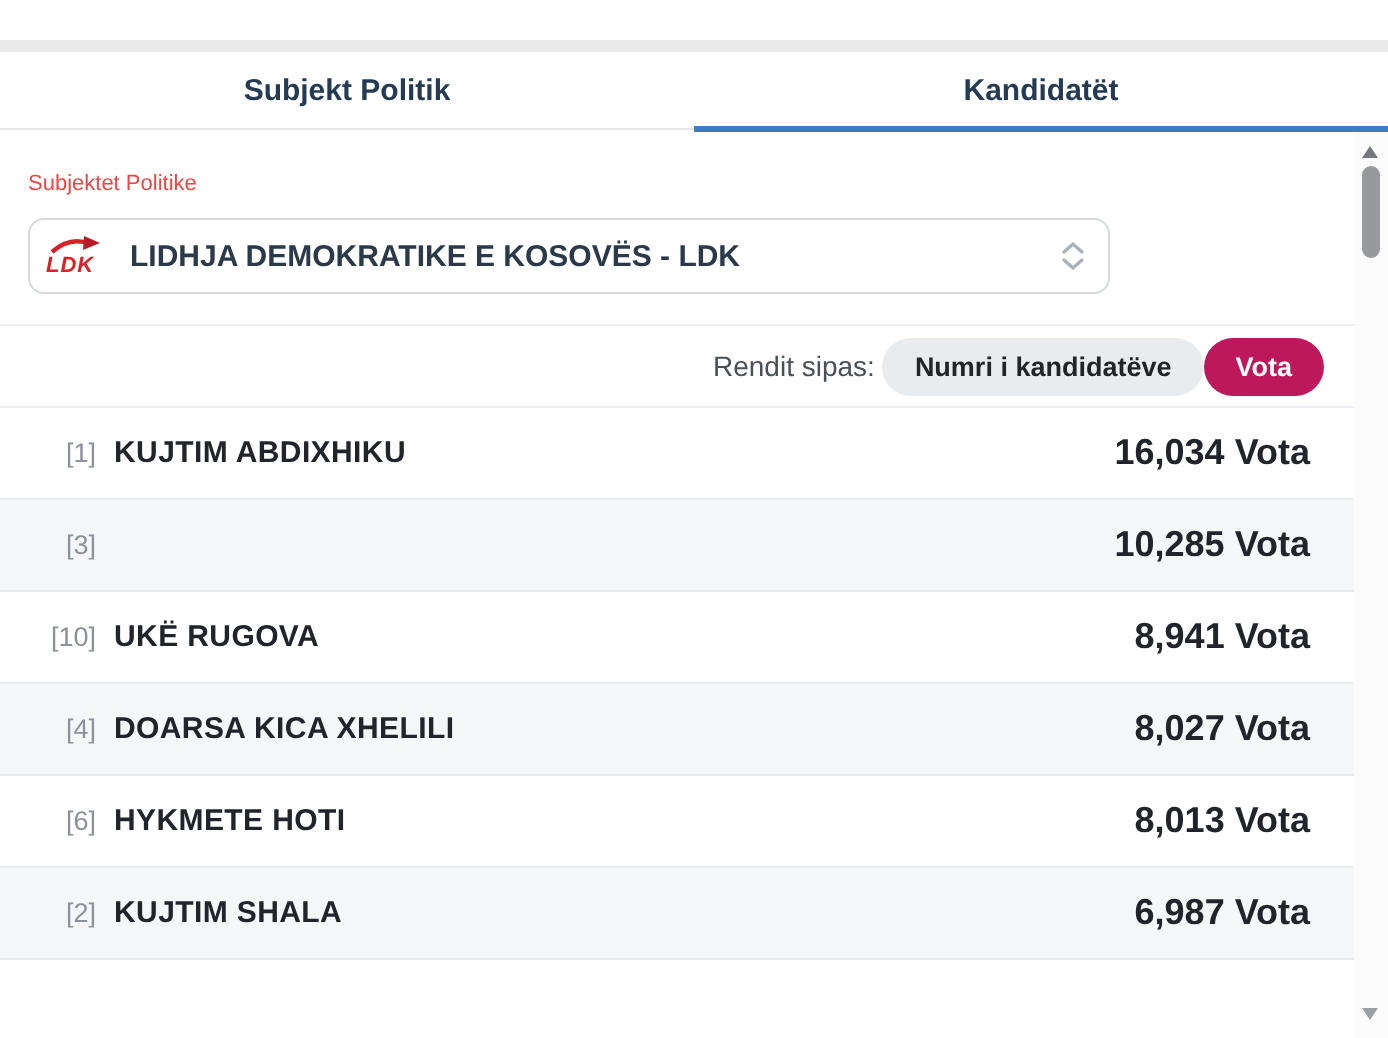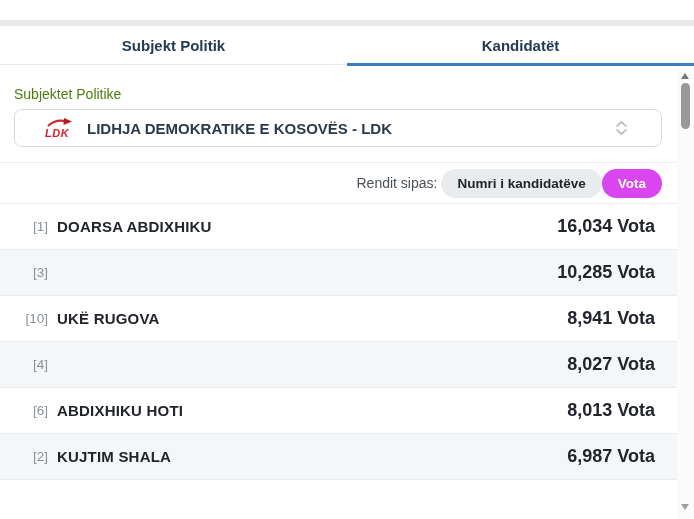--- a/index.html
+++ b/index.html
@@ -9,37 +9,37 @@
   .screen { position:relative; width:694px; height:519px; background:#fff; overflow:hidden;margin-top:20px; }
 
   .top-strip { position:absolute; top:0; left:0; right:0; height:6px; background:#e9e9ea; }
 
   
   .tabbar { position:absolute; top:6px; left:0; right:0; height:39px; display:flex; background:#fff; border-bottom:1px solid #e3e7eb; }
   .tab { flex:1; display:flex; align-items:center; justify-content:center; font-size:15px; font-weight:700; color:#243b53; cursor:pointer; position:relative; }
   .tab.active::after { content:""; position:absolute; left:0; right:0; bottom:-2px; height:3px; background:#3b7dbf; }
 
   
-  .filter-label { position:absolute; top:66px; left:14px; font-size:14px; color:#4d7c0f; }
-  .party-select { position:absolute; top:89px; left:14px; width:648px; height:38px; background:#fff; border:1px solid #d6dadf; border-radius:8px; display:flex; align-items:center; padding:0 30px; cursor:pointer; }
+  .filter-label { position:absolute; top:66px; left:14px; font-size:11px; color:#ef4444; }
+  .party-select { position:absolute; top:89px; left:14px; width:541px; height:38px; background:#fff; border:1px solid #d6dadf; border-radius:8px; display:flex; align-items:center; padding:0 8px; cursor:pointer; }
   .ldk-logo { position:relative; width:32px; height:22px; margin-right:10px; flex:0 0 auto; }
   .ldk-logo .ldk-text { position:absolute; left:0; bottom:0; font-size:11px; font-weight:800; font-style:italic; color:#d5232a; letter-spacing:0.5px; }
   .party-name { font-size:15px; font-weight:700; color:#2b3a4a; white-space:nowrap;text-align:center; }
   .select-chevron { margin-left:auto; display:flex; flex-direction:column; gap:2px; align-items:center; padding-right:4px; }
   .select-chevron svg { display:block; }
 
   .divider-1 { position:absolute; top:142px; left:0; width:677px; height:1px; background:#eceff2; }
   .divider-2 { position:absolute; top:183px; left:0; width:677px; height:1px; background:#eceff2; }
 
   
   .sortbar { position:absolute; top:143px; left:0; width:677px; height:40px; display:flex; align-items:center; justify-content:flex-end; padding-right:15px; gap:0; background:#fff; }
   .sort-label { font-size:14px; color:#495057; margin-right:4px; }
   .pill { border:none; border-radius:999px; height:29px; padding:0 16px; font-family:"Liberation Sans",sans-serif; font-size:13.5px; font-weight:700; cursor:pointer; display:flex; align-items:center; }
   .pill.inactive { background:#e9ecef; color:#212529; }
-  .pill.active { background:#d946ef; color:#ffffff;text-align:right; }
+  .pill.active { background:#be185d; color:#ffffff;text-align:right; }
 
   
   .list { position:absolute; top:184px; left:0; width:677px; }
   .row { height:46px; display:flex; align-items:center; padding:0 22px 0 14px; border-bottom:1px solid #e9ecef; background:#fff; }
   .row:nth-child(even) { background:#f4f6f8; }
   .num { width:34px; text-align:right; font-size:13.5px; color:#8a9199; flex:0 0 auto; }
   .name { margin-left:9px; font-size:15px; font-weight:700; color:#21252b; letter-spacing:0.2px; }
   .votes { margin-left:auto; font-size:18px; font-weight:700; color:#21252b; white-space:nowrap; }
 
   
@@ -92,39 +92,40 @@
     <span class="sort-label">Rendit sipas:</span>
     <button class="pill inactive">Numri i kandidatëve</button>
     <button class="pill active">Vota</button>
   </div>
 
   <div class="divider-2"></div>
 
   <div class="list">
       <div class="row">
     <span class="num">[1]</span>
-    <span class="name">DOARSA ABDIXHIKU</span>
+    <span class="name">KUJTIM ABDIXHIKU</span>
     <span class="votes">16,034 Vota</span>
   </div>
       <div class="row">
     <span class="num">[3]</span>
     <span class="votes">10,285 Vota</span>
   </div>
       <div class="row">
     <span class="num">[10]</span>
     <span class="name">UKË RUGOVA</span>
     <span class="votes">8,941 Vota</span>
   </div>
       <div class="row">
     <span class="num">[4]</span>
+    <span class="name">DOARSA KICA XHELILI</span>
     <span class="votes">8,027 Vota</span>
   </div>
       <div class="row">
     <span class="num">[6]</span>
-    <span class="name">ABDIXHIKU HOTI</span>
+    <span class="name">HYKMETE HOTI</span>
     <span class="votes">8,013 Vota</span>
   </div>
       <div class="row">
     <span class="num">[2]</span>
     <span class="name">KUJTIM SHALA</span>
     <span class="votes">6,987 Vota</span>
   </div>
     </div>
 
   <div class="vscrollbar">

